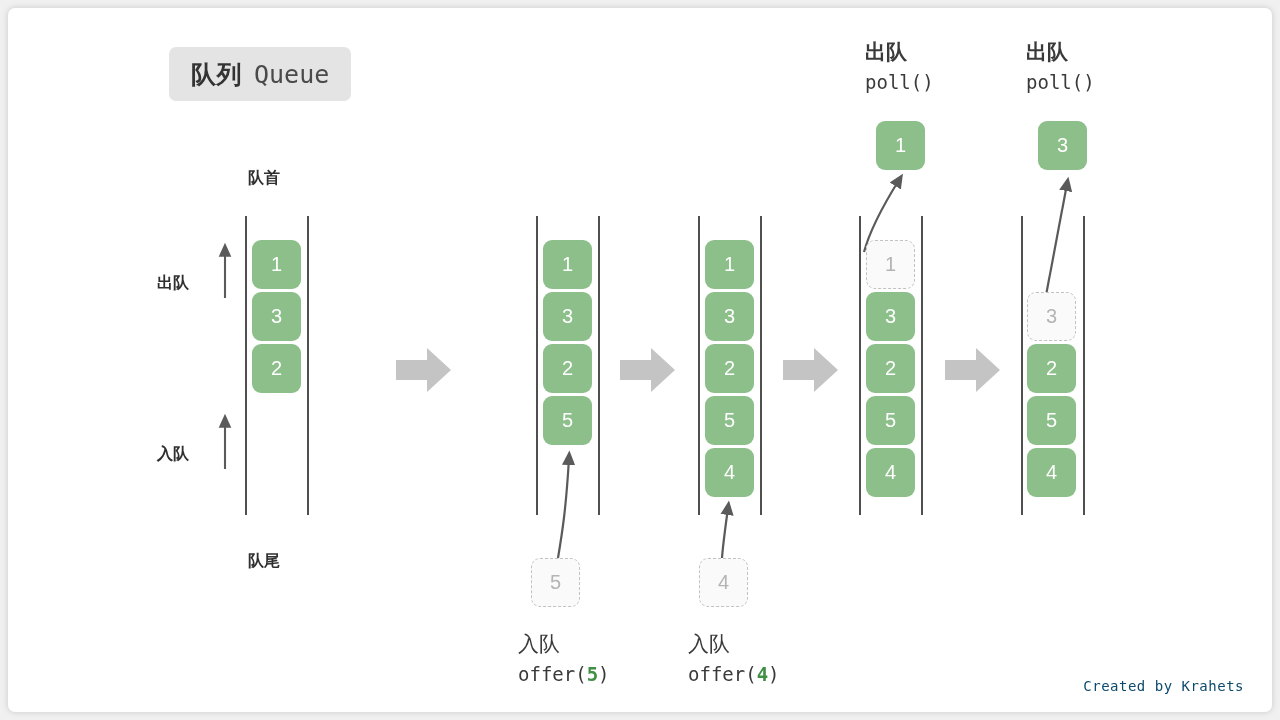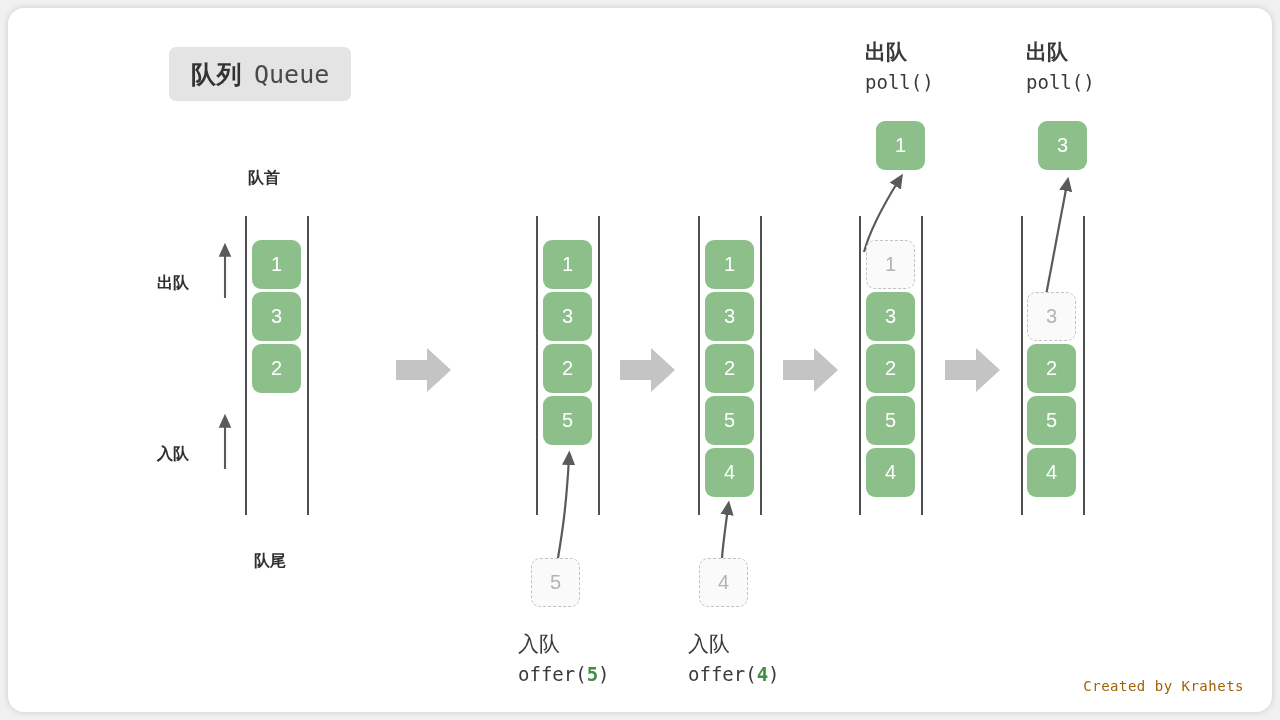--- a/index.html
+++ b/index.html
@@ -13,21 +13,21 @@
     font-family: "Liberation Sans", "DejaVu Sans", sans-serif;
     overflow: hidden;
   }
   #canvas {
     position: absolute;
     left: 8px;
     top: 8px;
     width: 1264px;
     height: 704px;
     background: #ffffff;
-    border-radius: 16px;
+    border-radius: 7px;
     box-shadow: 0 0 6px rgba(0,0,0,0.16);
     overflow: hidden;
   }
 
   
   #title-badge {
     position: absolute;
     left: 161px;
     top: 39px;
     height: 54px;
@@ -117,37 +117,37 @@
   
   .thin-svg { position: absolute; overflow: visible; }
 
   
   #credit {
     position: absolute;
     right: 28px;
     bottom: 18px;
     font-family: "DejaVu Sans Mono", "Liberation Mono", monospace;
     font-size: 14px;
-    color: #a16207;
+    color: #0c4a6e;
     letter-spacing: 0.5px;
     text-align: right;
   }
 </style>
 </head>
 <body>
 
 <div id="canvas">
 
   <div id="title-badge">
     <span class="cn">队列</span>
     <span class="en">Queue</span>
   </div>
 
   <div class="cn-bold" style="left:240px; top:160px;">队首</div>
-  <div class="cn-bold" style="left:240px; top:543px;margin-left:6px;">队尾</div>
+  <div class="cn-bold" style="left:240px; top:543px;">队尾</div>
 
   <div class="cn-bold" style="left:149px; top:265px;">出队</div>
   <div class="cn-bold" style="left:149px; top:436px;">入队</div>
 
   <svg class="thin-svg" style="left:206px; top:236px;" width="22" height="56">
     <defs>
       <marker id="tip" markerWidth="7" markerHeight="7" refX="3.2" refY="3.4" orient="auto">
         <path d="M0,0.4 L6.6,3.4 L0,6.4 z" fill="#5a5a5a"></path>
       </marker>
     </defs>

